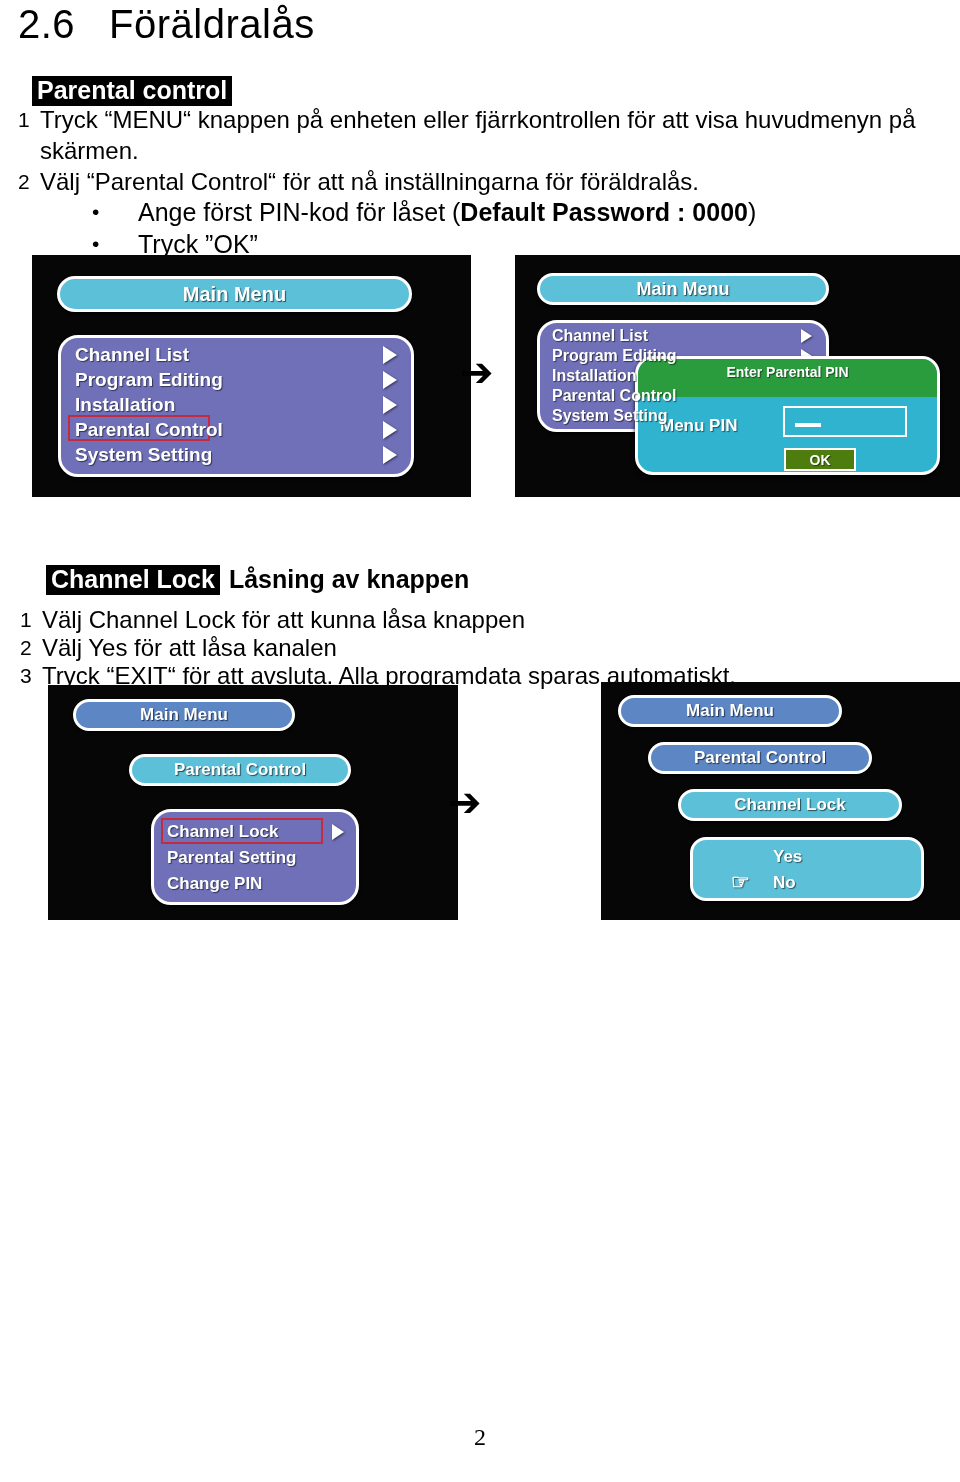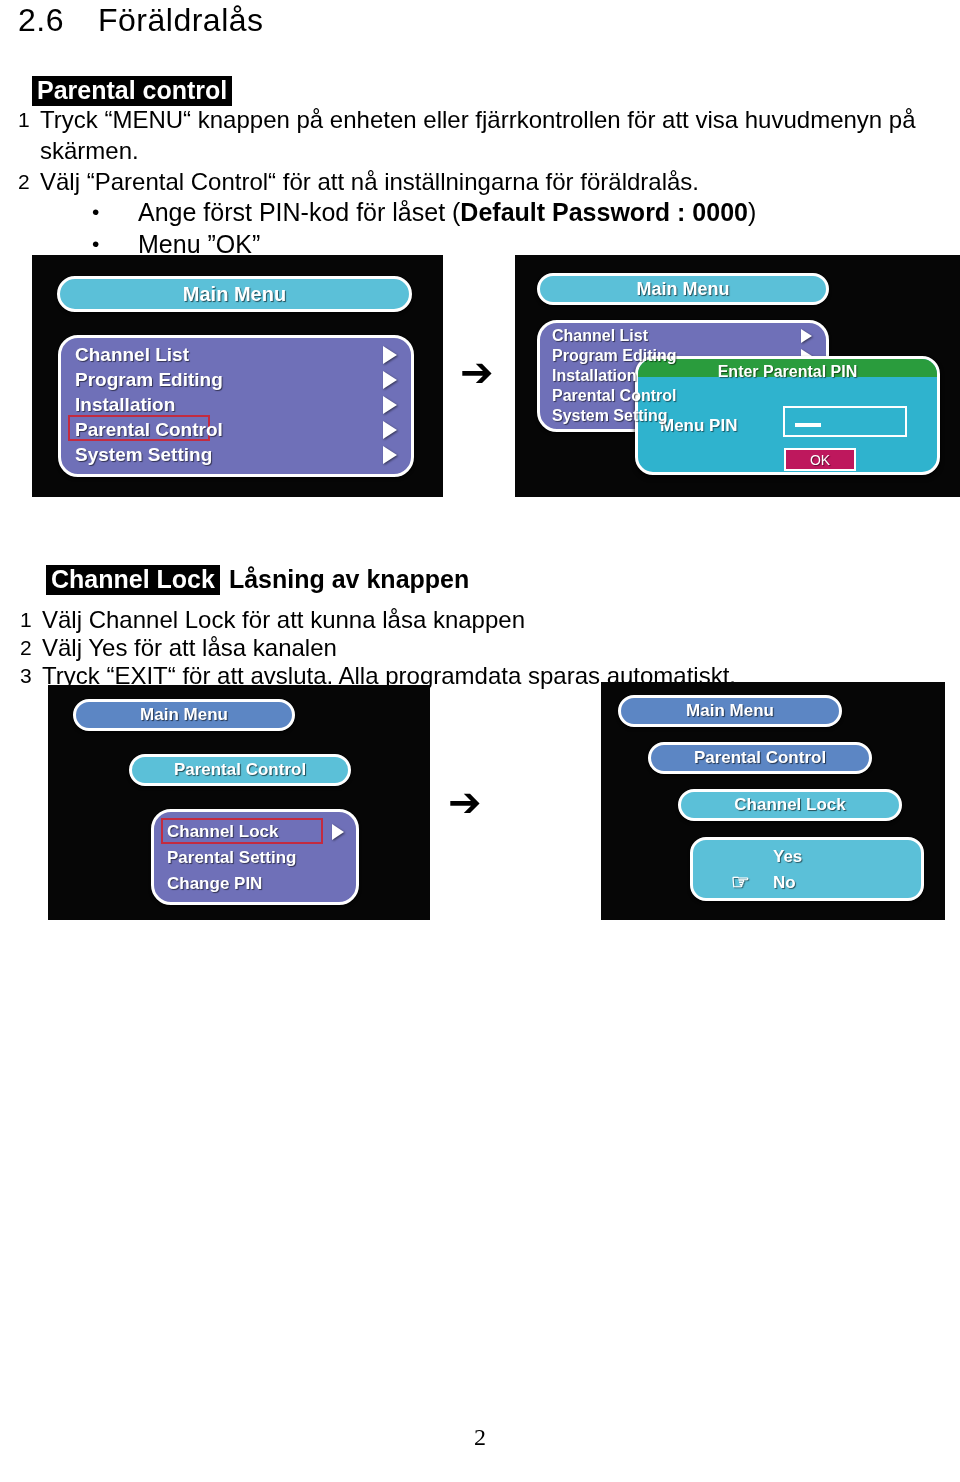--- a/index.html
+++ b/index.html
@@ -7,21 +7,21 @@
     width:960px;height:1482px;background:#ffffff;
     font-family:"Liberation Sans", sans-serif;
     color:#000;position:relative;overflow:hidden;
   }
 
   
   .page{position:absolute;inset:0;}
 
   .h-section{
     position:absolute;left:18px;top:2px;
-    font-size:32px;font-weight:400;letter-spacing:.5px;
+    font-size:40px;font-weight:400;letter-spacing:.5px;
     white-space:nowrap;
   }
   .h-section .num{display:inline-block;}
   .h-section .ttl{display:inline-block;margin-left:34px;}
 
   .blk-head{
     display:inline-block;background:#000;color:#fff;
     font-size:25px;font-weight:bold;padding:1px 5px 3px 5px;
     line-height:1.05;
   }
@@ -40,21 +40,21 @@
     font-family:"Liberation Serif", serif;font-size:24px;
   }
 
   
   .flowarrow{
     position:absolute;font-size:40px;line-height:40px;
     font-family:"DejaVu Sans", sans-serif;font-weight:bold;color:#000;
   }
 
   
-  .tvshot{position:absolute;background:#060606;overflow:hidden;}
+  .tvshot{position:absolute;background:#060606;overflow:hidden;padding-left:28px;}
 
   .osd-pill{
     position:absolute;border:3px solid #ffffff;border-radius:22px;
     box-sizing:border-box;display:flex;align-items:center;
     justify-content:center;color:#fff;font-weight:bold;
     text-shadow:1px 1px 1px rgba(0,0,0,.6);
     box-shadow:0 2px 3px rgba(0,0,0,.85);
   }
   .osd-panel{
     position:absolute;border:3px solid #ffffff;border-radius:20px;
@@ -95,22 +95,22 @@
   }
   .pin-field{
     position:absolute;border:2px solid #ffffff;box-sizing:border-box;
     background:transparent;
   }
   .pin-caret{
     position:absolute;left:10px;bottom:8px;width:26px;height:4px;
     background:#ffffff;
   }
   .pin-ok{
-    position:absolute;background:#be185d;border:2px solid #ffffff;
-    box-sizing:border-box;color:#fff;font-weight:normal;
+    position:absolute;background:#4d7c0f;border:2px solid #ffffff;
+    box-sizing:border-box;color:#fff;font-weight:bold;
     display:flex;align-items:center;justify-content:center;
     text-shadow:1px 1px 1px rgba(0,0,0,.5);
   }
 
   .hand-icon{
     position:absolute;color:#fff;line-height:1;
     text-shadow:1px 1px 1px rgba(0,0,0,.5);
   }
 </style>
 </head>
@@ -136,21 +136,21 @@
     <span class="txt">Välj “Parental Control“ för att nå inställningarna för föräldralås.</span>
   </div>
 
   <div class="bulletrow" style="left:92px;top:196px;width:840px;">
     <span class="dot">•</span>
     <span class="txt"><span>Ange först PIN-kod för låset (</span><b>Default Password : 0000</b><span>)</span></span>
   </div>
 
   <div class="bulletrow" style="left:92px;top:228px;width:840px;">
     <span class="dot">•</span>
-    <span class="txt">Menu ”OK”</span>
+    <span class="txt">Tryck ”OK”</span>
   </div>
 
   <div class="tvshot" style="left:32px;top:255px;width:411px;height:242px;">
 
     <div class="osd-pill" style="left:25px;top:21px;width:355px;height:36px;background:#5bc0d8;font-size:20px;">
       <span>Main Menu</span>
     </div>
 
     <div class="osd-panel" style="left:26px;top:80px;width:356px;height:142px;background:#6f70b8;">
       <div class="osd-item" style="height:25px;margin-top:4px;padding-left:14px;font-size:19px;">
@@ -203,21 +203,21 @@
         <span class="lbl">Parental Control</span>
         <span class="tri" style="border-width:7px 0 7px 11px;"></span>
       </div>
       <div class="osd-item" style="height:20px;padding-left:12px;font-size:16px;">
         <span class="lbl">System Setting</span>
         <span class="tri" style="border-width:7px 0 7px 11px;"></span>
       </div>
     </div>
 
     <div class="pin-dialog" style="left:120px;top:101px;width:305px;height:119px;">
-      <div class="pin-title" style="height:18px;line-height:26px;font-size:16px;">Enter Parental PIN</div>
+      <div class="pin-title" style="height:38px;line-height:26px;font-size:14px;">Enter Parental PIN</div>
 
       <div class="pin-label" style="left:22px;top:57px;font-size:17px;">Menu PIN</div>
 
       <div class="pin-field" style="left:145px;top:47px;width:124px;height:31px;">
         <span class="pin-caret"></span>
       </div>
 
       <div class="pin-ok" style="left:146px;top:89px;width:72px;height:23px;font-size:14px;">
         <span>OK</span>
       </div>

